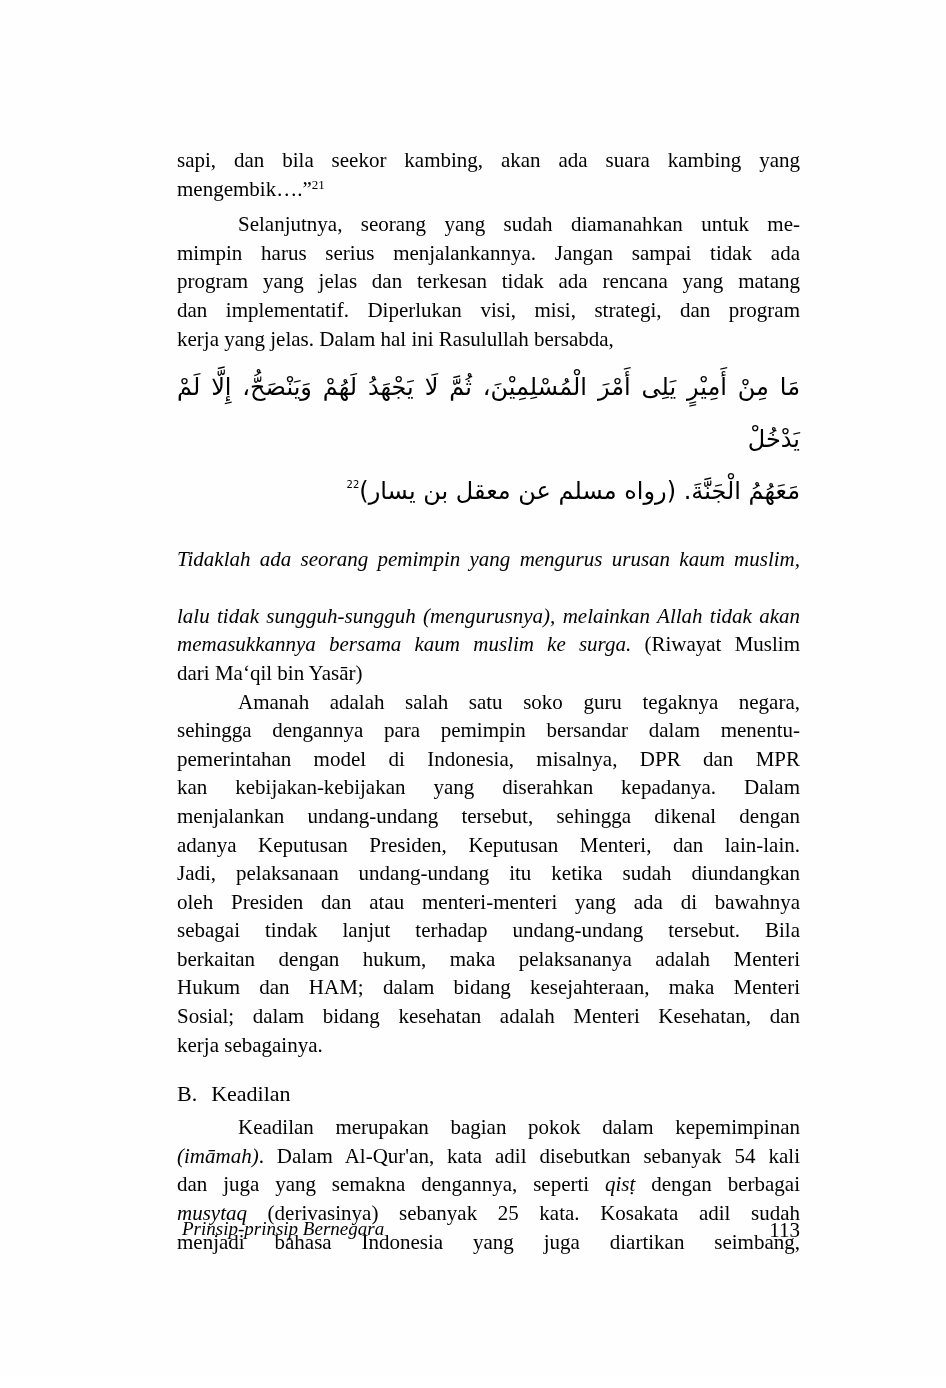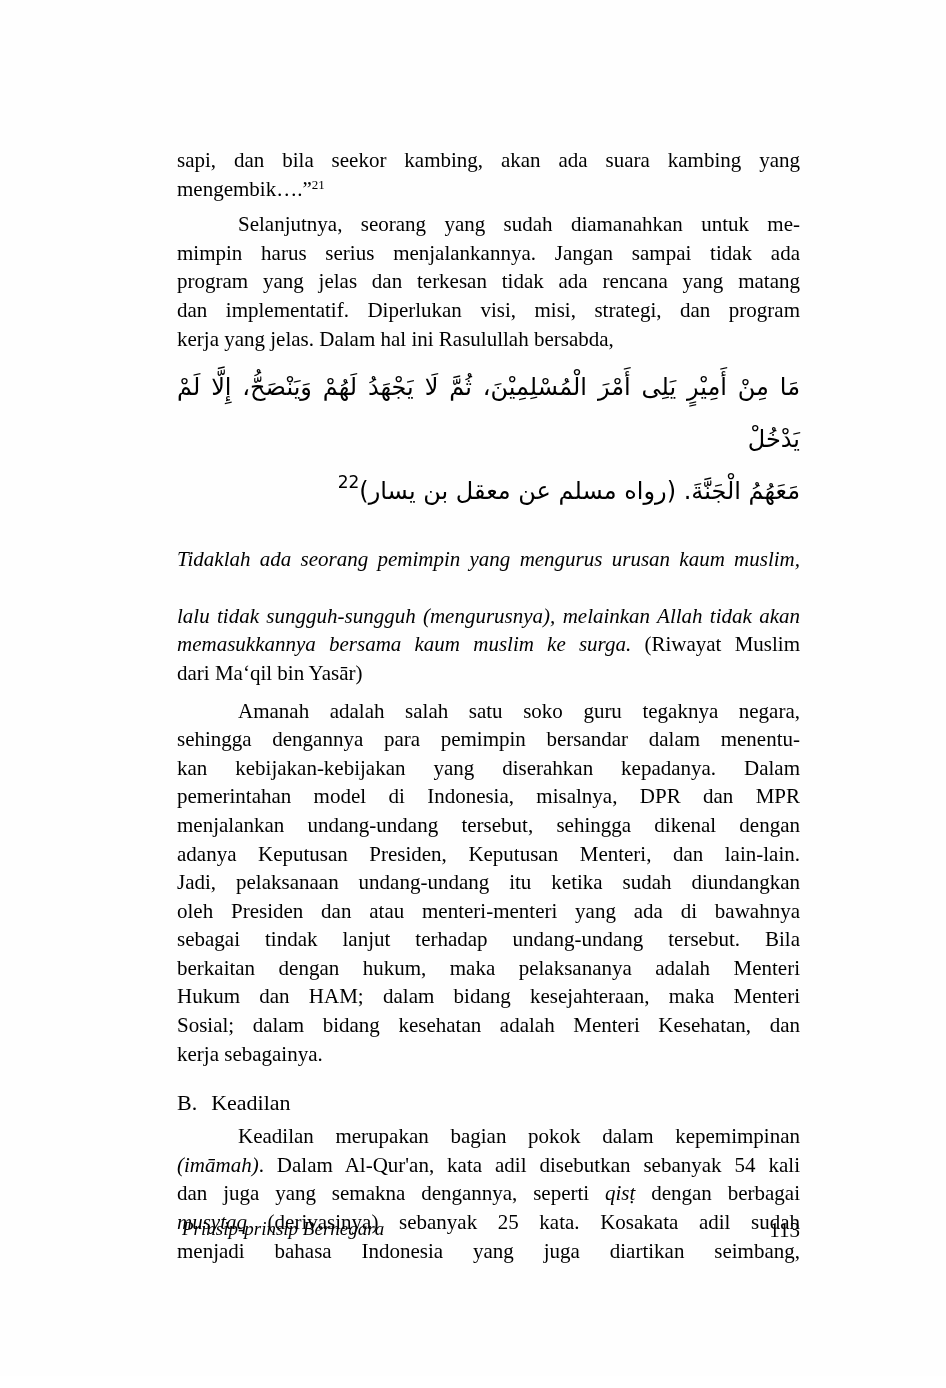--- a/index.html
+++ b/index.html
@@ -50,25 +50,25 @@
   .aln {
     font-size: 24px;
     line-height: 52px;
     text-align: justify;
     text-align-last: justify;
   }
   .aln.alast {
     text-align-last: right;
   }
   .arabic sup.fn {
-    font-size: 17px;
+    font-size: 10px;
     vertical-align: 11px;
   }
   #hadith-translation { margin-top: 14px; }
-  #para-amanah { margin-top: 9px; }
+  #para-amanah { }
   .heading {
     margin-top: 20px;
     margin-bottom: 4px;
     font-size: 22px;
     font-weight: normal;
     line-height: 30px;
   }
   .hnum { margin-right: 14px; }
   .footer {
     position: absolute;
@@ -114,22 +114,22 @@
     <div class="para" id="hadith-translation">
       <div class="ln italic">Tidaklah ada seorang pemimpin yang mengurus urusan kaum muslim,</div>
       <div class="ln italic">lalu tidak sungguh-sungguh (mengurusnya), melainkan Allah tidak akan</div>
       <div class="ln"><span class="italic">memasukkannya bersama kaum muslim ke surga.</span><span> (Riwayat Muslim</span></div>
       <div class="ln last">dari Ma‘qil bin Yasār)</div>
     </div>
 
     <div class="para" id="para-amanah">
       <div class="ln indent">Amanah adalah salah satu soko guru tegaknya negara,</div>
       <div class="ln">sehingga dengannya para pemimpin bersandar dalam menentu-</div>
+      <div class="ln">pemerintahan model di Indonesia, misalnya, DPR dan MPR</div>
       <div class="ln">kan kebijakan-kebijakan yang diserahkan kepadanya. Dalam</div>
-      <div class="ln">pemerintahan model di Indonesia, misalnya, DPR dan MPR</div>
       <div class="ln">menjalankan undang-undang tersebut, sehingga dikenal dengan</div>
       <div class="ln">adanya Keputusan Presiden, Keputusan Menteri, dan lain-lain.</div>
       <div class="ln">Jadi, pelaksanaan undang-undang itu ketika sudah diundangkan</div>
       <div class="ln">oleh Presiden dan atau menteri-menteri yang ada di bawahnya</div>
       <div class="ln">sebagai tindak lanjut terhadap undang-undang tersebut. Bila</div>
       <div class="ln">berkaitan dengan hukum, maka pelaksananya adalah Menteri</div>
       <div class="ln">Hukum dan HAM; dalam bidang kesejahteraan, maka Menteri</div>
       <div class="ln">Sosial; dalam bidang kesehatan adalah Menteri Kesehatan, dan</div>
       <div class="ln last">kerja sebagainya.</div>
     </div>

